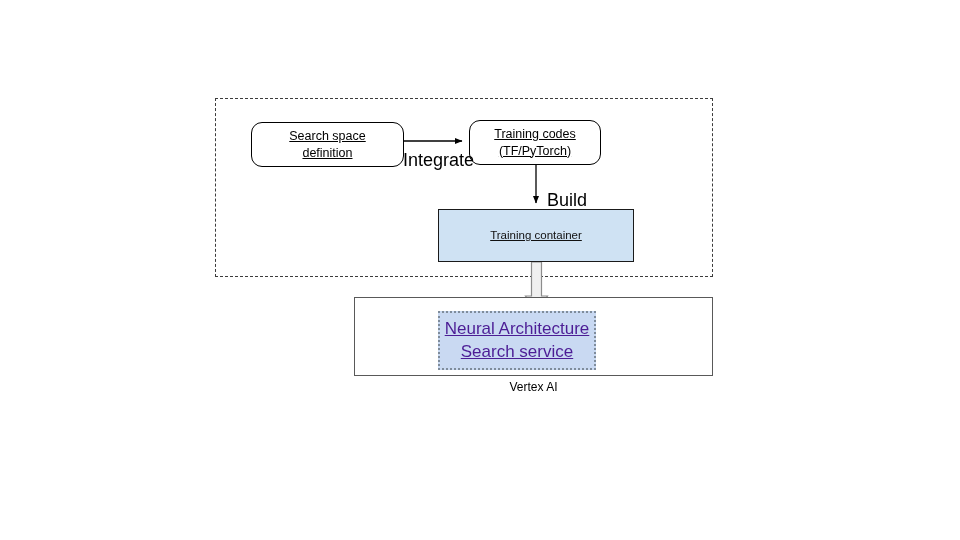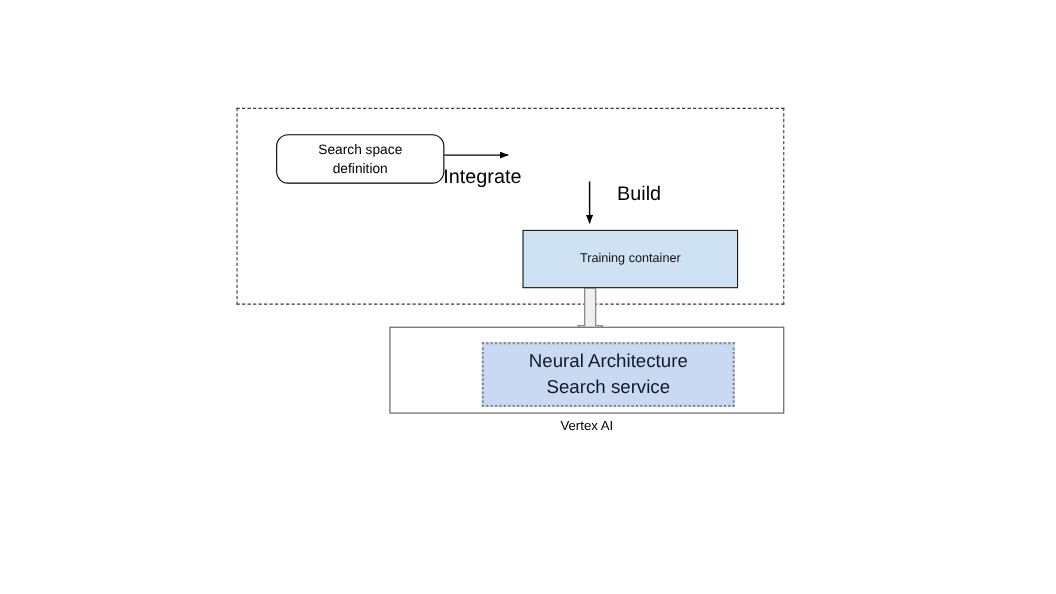--- a/index.html
+++ b/index.html
@@ -70,52 +70,51 @@
     box-sizing: border-box;
     background: #cfe2f3;
     border: 1px solid #1a1a1a;
     display: flex;
     align-items: center;
     justify-content: center;
     text-align: center;
     font-size: 11.5px;
     line-height: 1.3;
     color: #111111;
-    margin-left: 37px;
   }
 
   
   #box-vertex-ai {
     position: absolute;
     left: 354px;
     top: 297px;
     width: 359px;
     height: 79px;
     box-sizing: border-box;
     background: #ffffff;
     border: 1px solid #595959;
   }
 
   
   #box-nas-service {
     position: absolute;
     left: 438px;
     top: 311px;
-    width: 230px;
+    width: 158px;
     height: 59px;
     box-sizing: border-box;
     background: #c9d9f2;
     border: 2px dotted #7f8c9b;
     display: flex;
     align-items: center;
     justify-content: center;
     text-align: center;
     font-size: 17px;
     line-height: 1.3;
-    color: #0f172a;
+    color: #4c1d95;
   }
 
   
   #label-vertex-ai {
     position: absolute;
     left: 354px;
     top: 380px;
     width: 359px;
     text-align: center;
     font-size: 12px;
@@ -128,37 +127,37 @@
     font-size: 18px;
     color: #000000;
     white-space: nowrap;
   }
   #label-integrate {
     left: 403px;
     top: 150px;
   }
   #label-build {
     left: 547px;
-    top: 166px;
-    margin-left: 14px;
+    top: 190px;
   }
 
   
   #connectors {
     position: absolute;
     left: 0;
     top: 0;
     width: 960px;
     height: 540px;
     pointer-events: none;
   }
 
   .box-text {
     display: block;
     white-space: pre-line;
+    text-decoration: underline;
   }
 </style>
 </head>
 <body>
 
 <div id="canvas">
 
   <div class="dashed-group"></div>
 
   <svg id="connectors" viewBox="0 0 960 540" xmlns="http://www.w3.org/2000/svg">
@@ -186,20 +185,24 @@
                L 531.5 296
                Z" fill="#f0f0f0" stroke="#8c8c8c" stroke-width="1.2" stroke-linejoin="miter"></path>
     </g>
   </svg>
 
   <div class="rounded-box" id="box-search-space">
     <span class="box-text">Search space
 definition</span>
   </div>
 
+  <div class="rounded-box" id="box-training-codes">
+    <span class="box-text">Training codes
+(TF/PyTorch)</span>
+  </div>
 
   <div class="edge-label" id="label-integrate">Integrate</div>
 
   <div class="edge-label" id="label-build">Build</div>
 
   <div id="box-training-container">
     <span class="box-text">Training container</span>
   </div>
 
   <div id="box-vertex-ai"></div>

